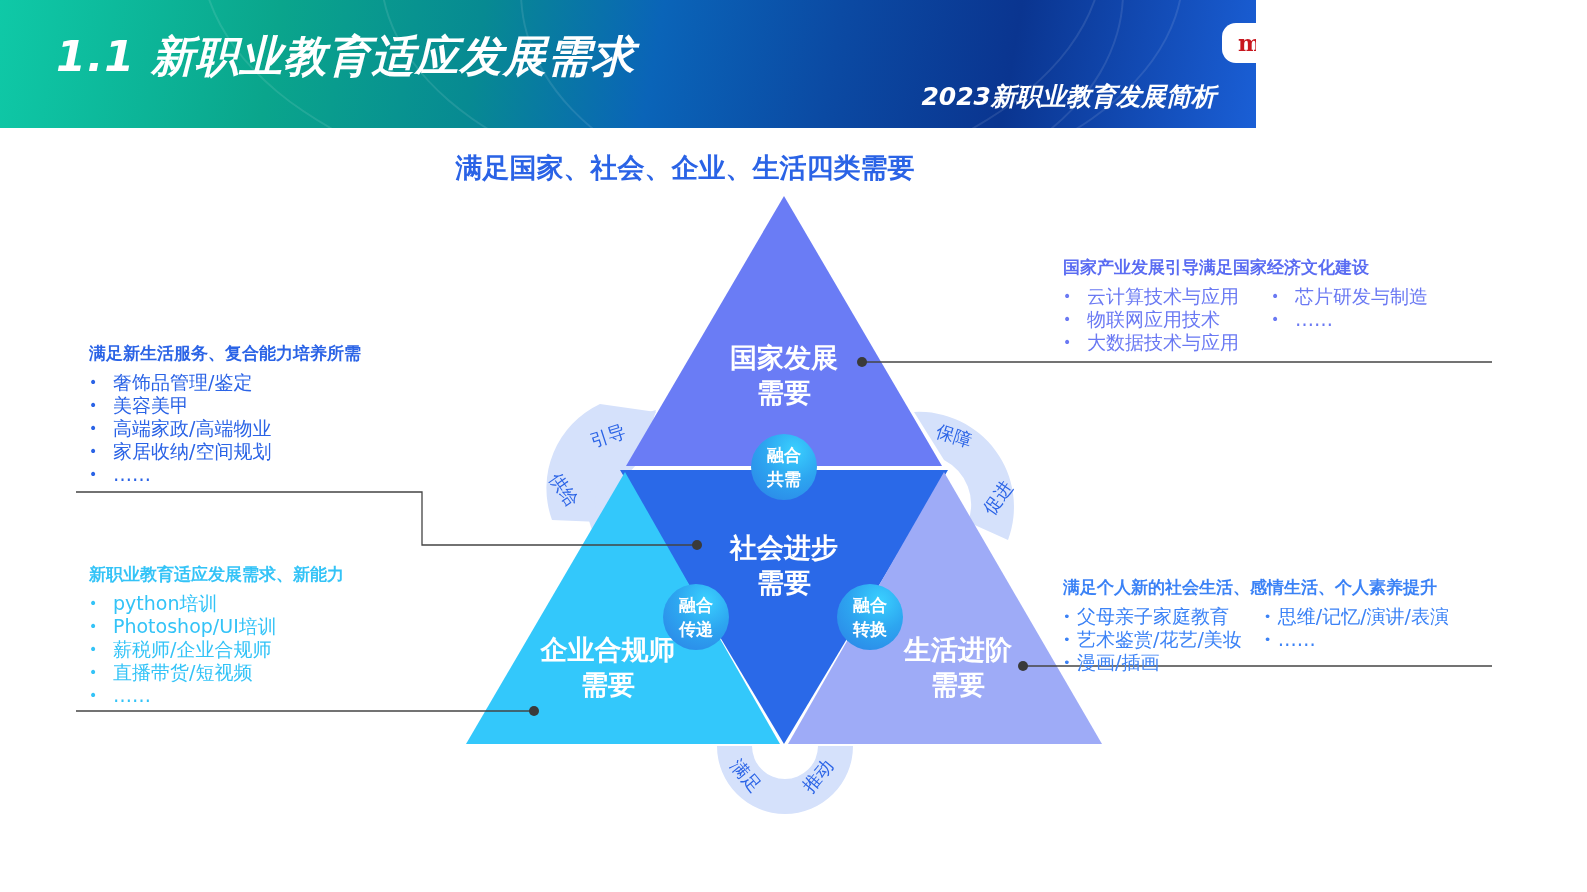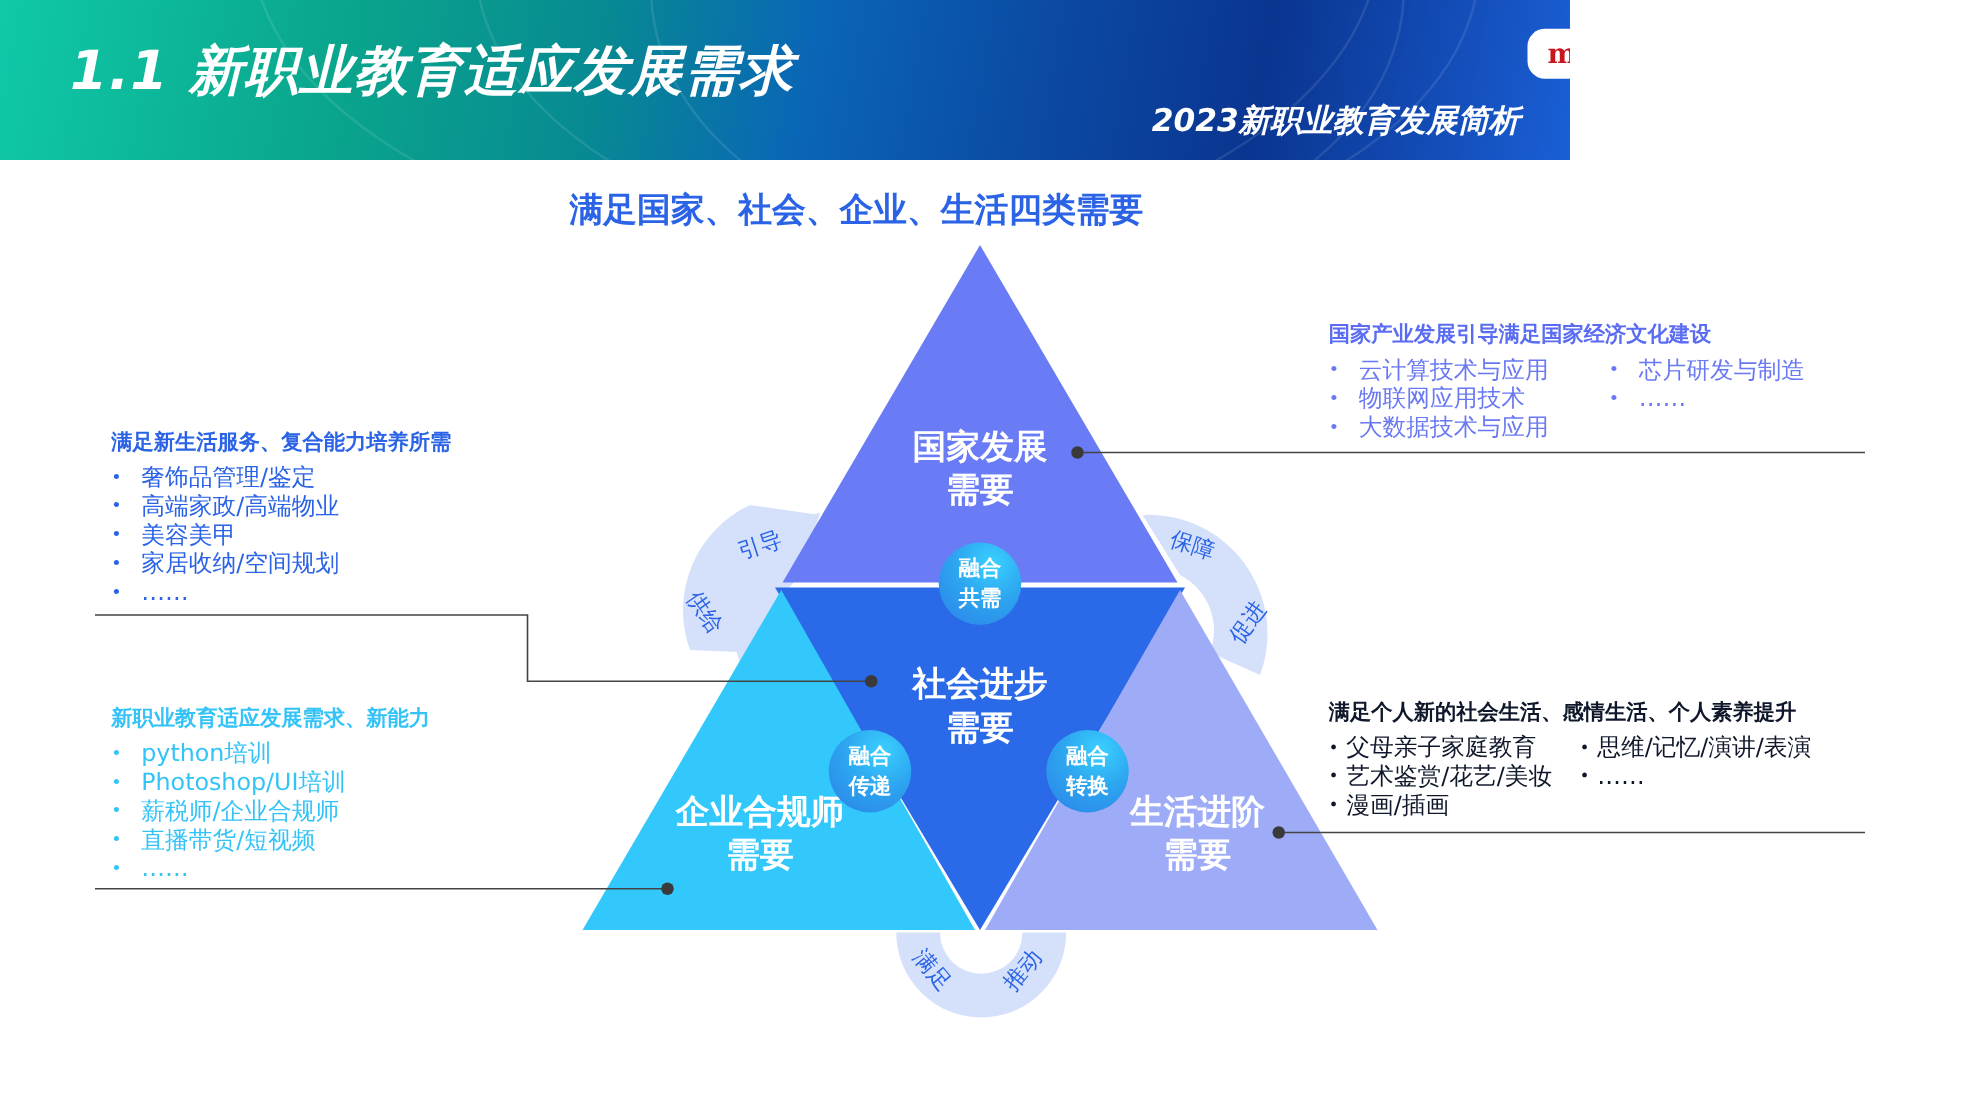--- a/index.html
+++ b/index.html
@@ -28,26 +28,26 @@
   .main-title { position:absolute; left:0; width:1378px; top:150px; text-align:center; font-size:27px; font-weight:bold; color:#2a63e6; }
   .main-title span { position:relative; left:-4px; }
 
   .diagram { position:absolute; left:0; top:0; width:1587px; height:892px; }
 
   .text-block { position:absolute; }
   .text-block .head { font-weight:bold; font-size:17px; white-space:nowrap; }
   .text-block ul { list-style:none; margin:6px 0 0 0; padding:0; }
   .text-block li { font-size:19px; line-height:23px; white-space:nowrap; position:relative; padding-left:24px; }
   .text-block li::before { content:"•"; position:absolute; left:0; top:0; font-size:14px; }
-  .cols { display:flex; gap:48px; }
+  .cols { display:flex; gap:32px; }
   .block-tr { left:1063px; top:256px; color:#6a79f3; }
   .block-tr .head { color:#5a6cf2; }
   .block-tl { left:89px; top:342px; color:#2a63e6; }
   .block-bl { left:89px; top:563px; color:#33c3f7; }
-  .block-br { left:1063px; top:558px; color:#0f172a; }
+  .block-br { left:1063px; top:576px; color:#3b82f6; }
   .block-br li { padding-left:14px; }
   .block-br li::before { font-size:13px; }
   .block-br .cols { gap:22px; }
 
   .tri-label { position:absolute; color:#fff; font-weight:bold; font-size:27px; text-align:center; line-height:35px; }
   .circle-badge { position:absolute; width:66px; height:66px; border-radius:50%;
      background:radial-gradient(circle at 65% 25%, #3ad0ff 0%, #2da6f0 45%, #2b80e6 100%);
      color:#fff; font-weight:bold; font-size:17px; line-height:24px; text-align:center; display:flex; flex-direction:column; justify-content:center; }
   .arc-word { position:absolute; color:#2a63e6; font-size:18px; }
 </style>
@@ -166,22 +166,22 @@
       <li>芯片研发与制造</li>
       <li>……</li>
     </ul>
   </div>
 </div>
 
 <div class="text-block block-tl">
   <div class="head">满足新生活服务、复合能力培养所需</div>
   <ul>
     <li>奢饰品管理/鉴定</li>
+    <li>美容美甲</li>
     <li>高端家政/高端物业</li>
-    <li>美容美甲</li>
     <li>家居收纳/空间规划</li>
     <li>……</li>
   </ul>
 </div>
 
 <div class="text-block block-bl">
   <div class="head">新职业教育适应发展需求、新能力</div>
   <ul>
     <li>python培训</li>
     <li>Photoshop/UI培训</li>

